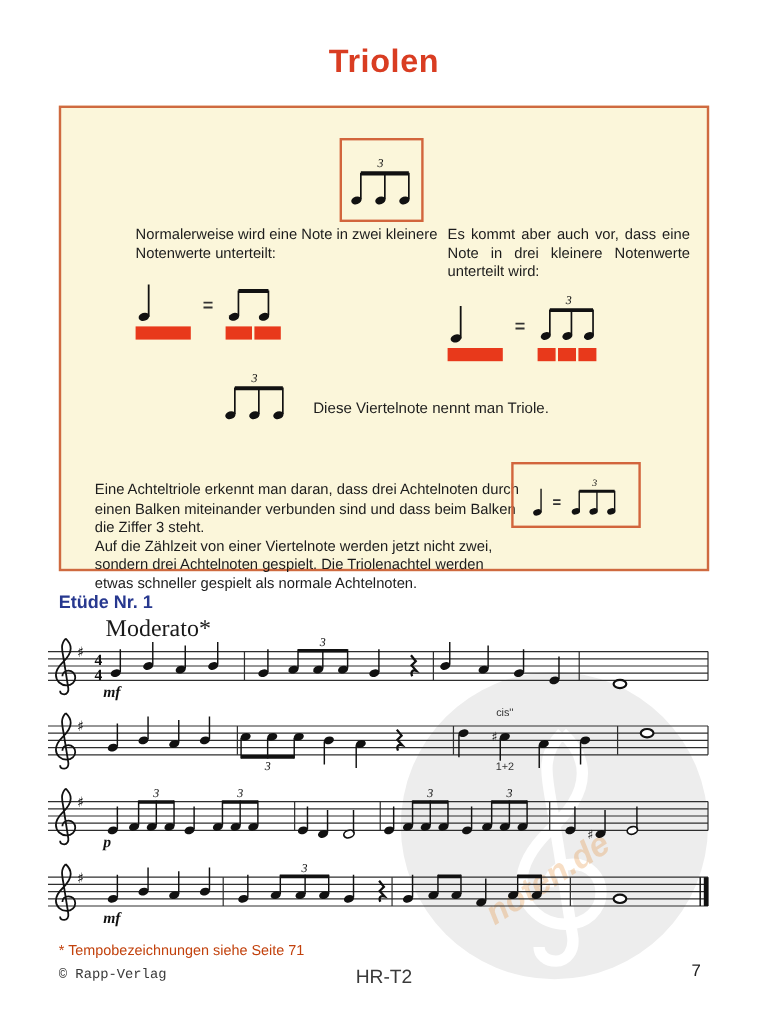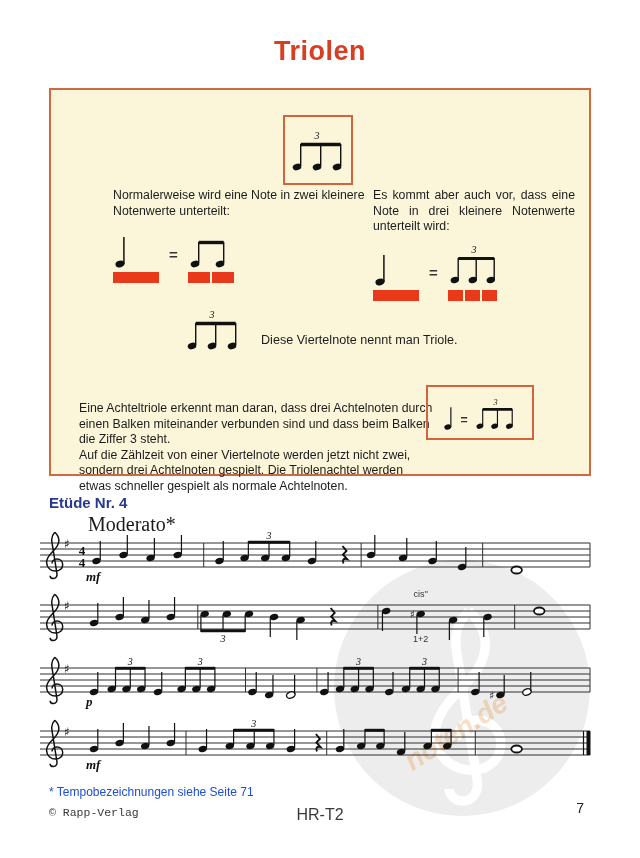--- a/index.html
+++ b/index.html
@@ -24,21 +24,21 @@
   .mid-caption span{margin:0 0 6px 18px;font-size:12.6px;}
   .paras{position:absolute;left:28px;top:283px;width:354px;margin-top:28px;}
   .paras p{margin:0;}
   .etude{position:absolute;left:49px;top:494px;font-size:15px;font-weight:bold;color:#27388f;}
   .tempo{position:absolute;left:88px;top:513px;font-family:"Liberation Serif",serif;font-size:20px;color:#1a1a1a;}
   .score{position:absolute;left:0;top:0;width:640px;height:858px;}
   .staff-svg{position:absolute;left:40px;}
   .wm{position:absolute;left:320px;top:545px;}
   .wm-text{position:absolute;left:398px;top:716px;transform:rotate(-33deg);
            font-size:28px;font-weight:bold;font-style:italic;color:rgba(228,146,64,0.30);}
-  .footnote{position:absolute;left:49px;top:785px;font-size:12px;color:#1d4ed8;}
+  .footnote{position:absolute;left:49px;top:785px;font-size:12px;color:#c2410c;}
   .footer-left{position:absolute;left:49px;top:806px;font-size:11.5px;color:#3a3a3a;font-family:Liberation Mono, monospace;}
   .footer-center{position:absolute;left:0;top:806px;width:640px;text-align:center;font-size:16px;color:#3a3a3a;}
   .page-num{position:absolute;right:56px;top:800px;font-size:14px;color:#222;}
   .trip-num{font-family:"Liberation Serif",serif;font-style:italic;font-size:10px;fill:#111;}
   svg text{user-select:none;}
 </style>
 </head>
 <body>
 
 <div class="page">
@@ -162,21 +162,21 @@
           <line x1="28.2" y1="13" x2="28.2" y2="33" stroke="#111" stroke-width="1.4"></line>
           <line x1="46.2" y1="13" x2="46.2" y2="33" stroke="#111" stroke-width="1.4"></line>
           <ellipse cx="6.8" cy="34" rx="4.3" ry="3.1" fill="#111" transform="rotate(-18 6.8 34)"></ellipse>
           <ellipse cx="24.8" cy="34" rx="4.3" ry="3.1" fill="#111" transform="rotate(-18 24.8 34)"></ellipse>
           <ellipse cx="42.8" cy="34" rx="4.3" ry="3.1" fill="#111" transform="rotate(-18 42.8 34)"></ellipse>
         </svg>
       </div>
     </div>
   </div>
 
-  <div class="etude">Etüde Nr. 4</div>
+  <div class="etude">Etüde Nr. 1</div>
   <div class="tempo">Moderato*</div>
 
   <div class="score">
 
     <svg class="wm" width="300" height="300">
       <circle cx="142" cy="143" r="128" fill="#ededed"></circle>
       <g transform="translate(96,28) scale(4.1)" style="color:#ffffff;--sw:2.3">
         <use href="#gclef"></use>
       </g>
     </svg>

